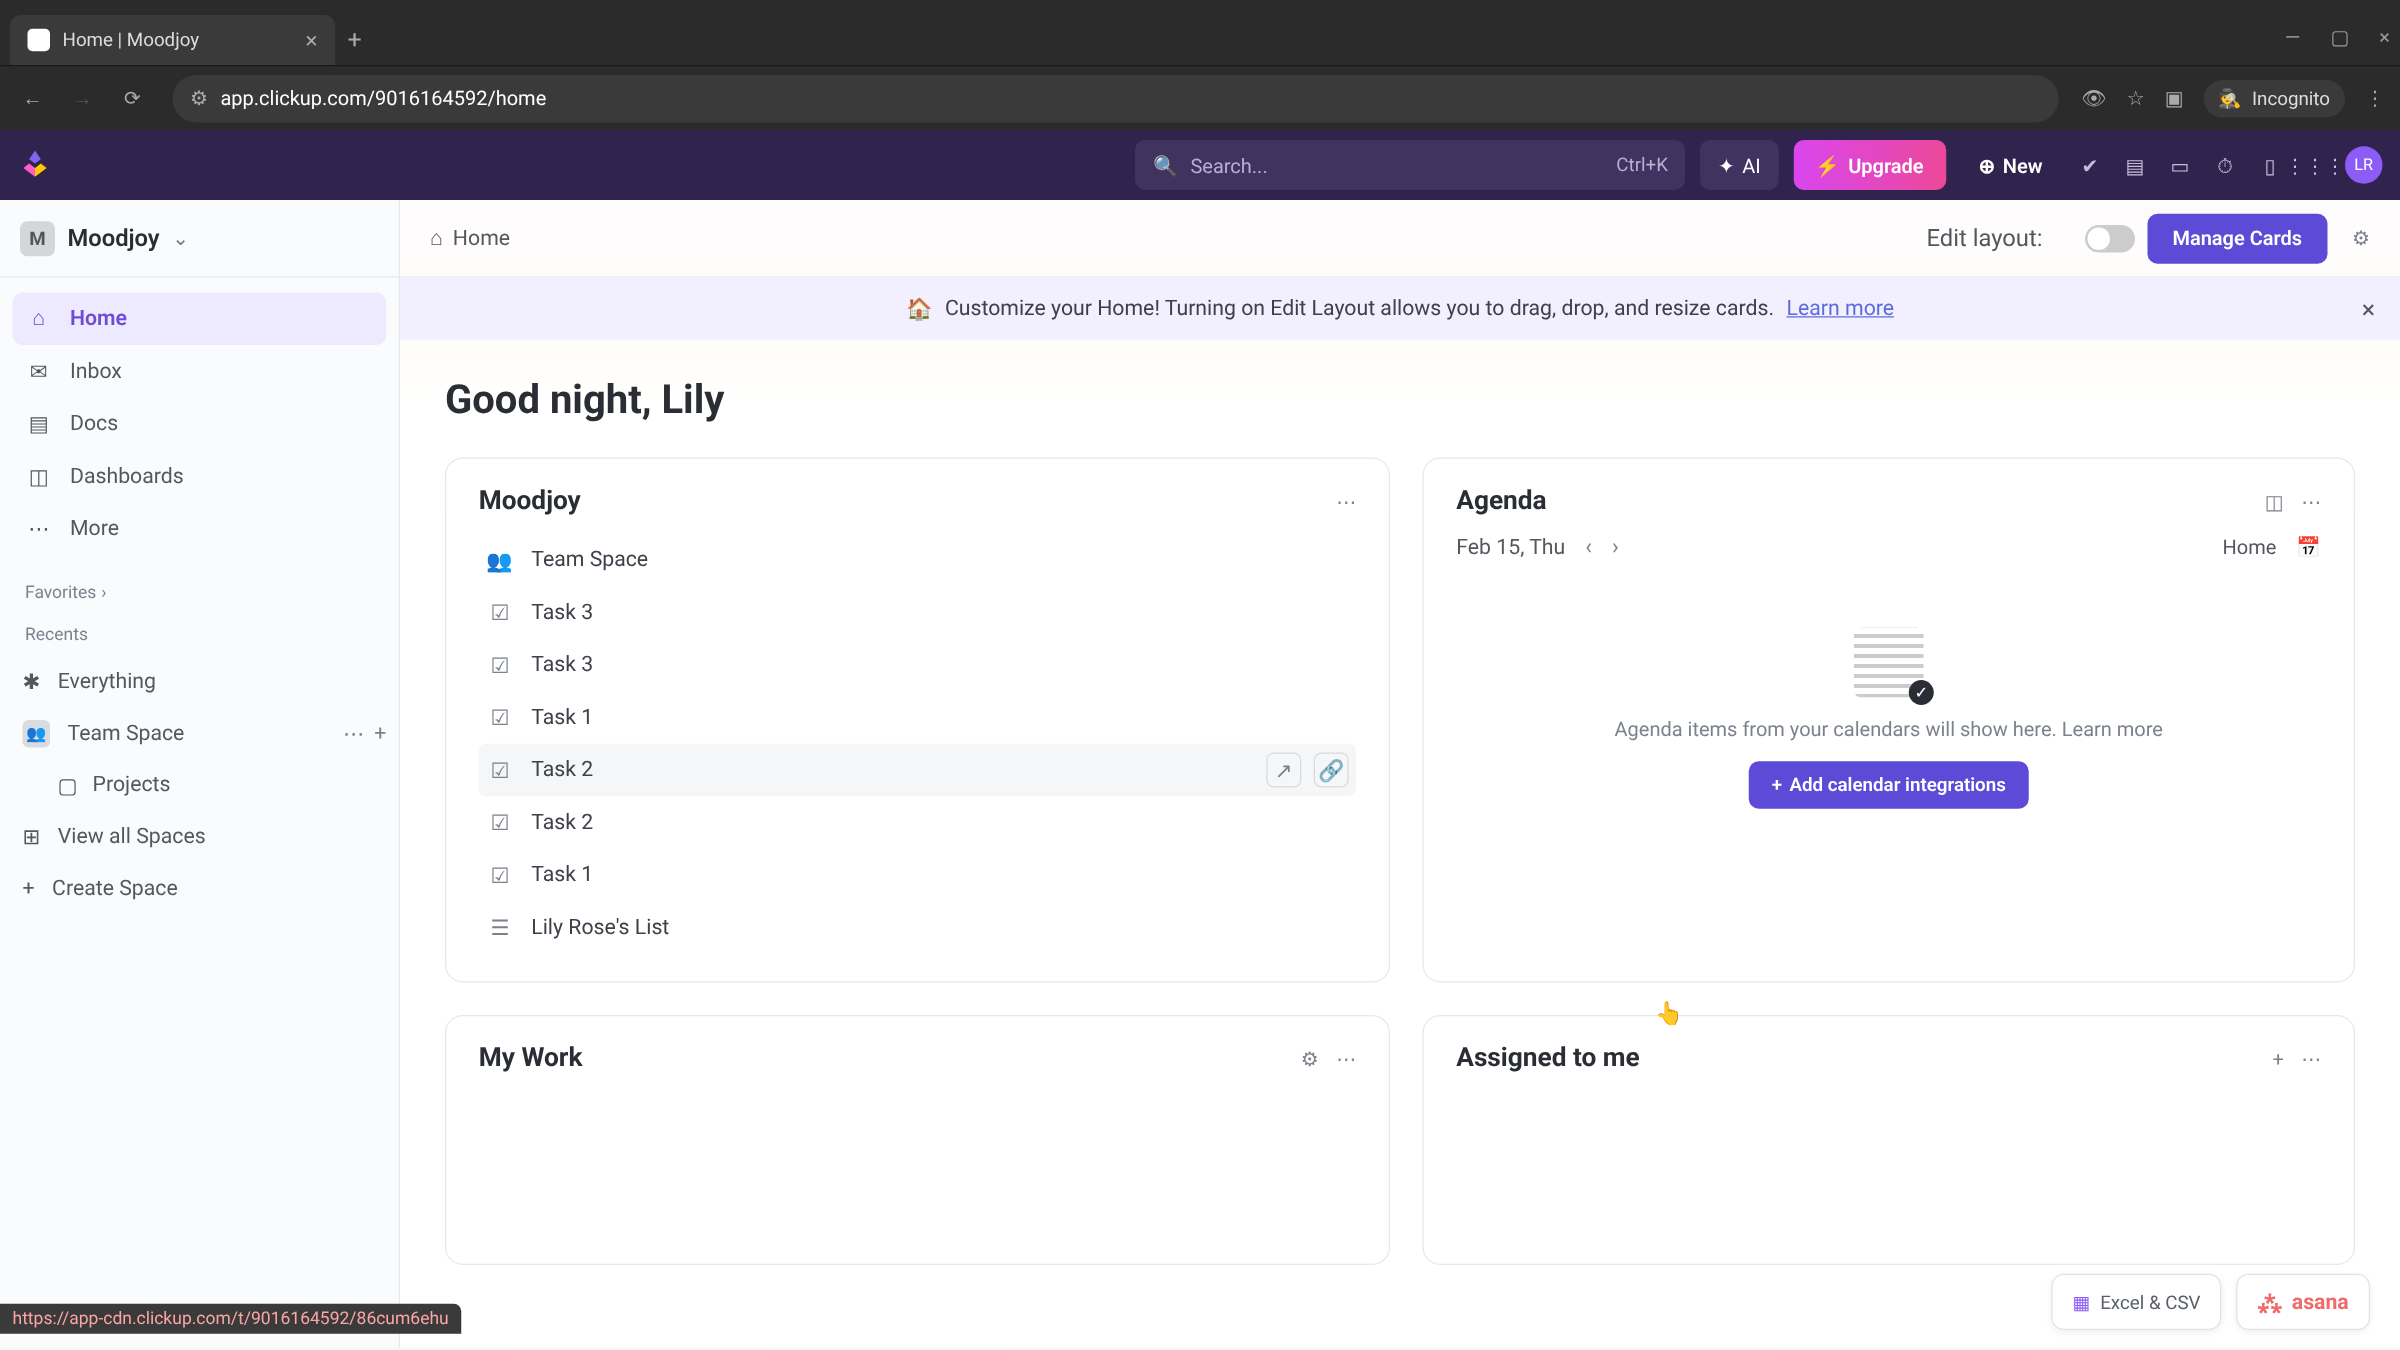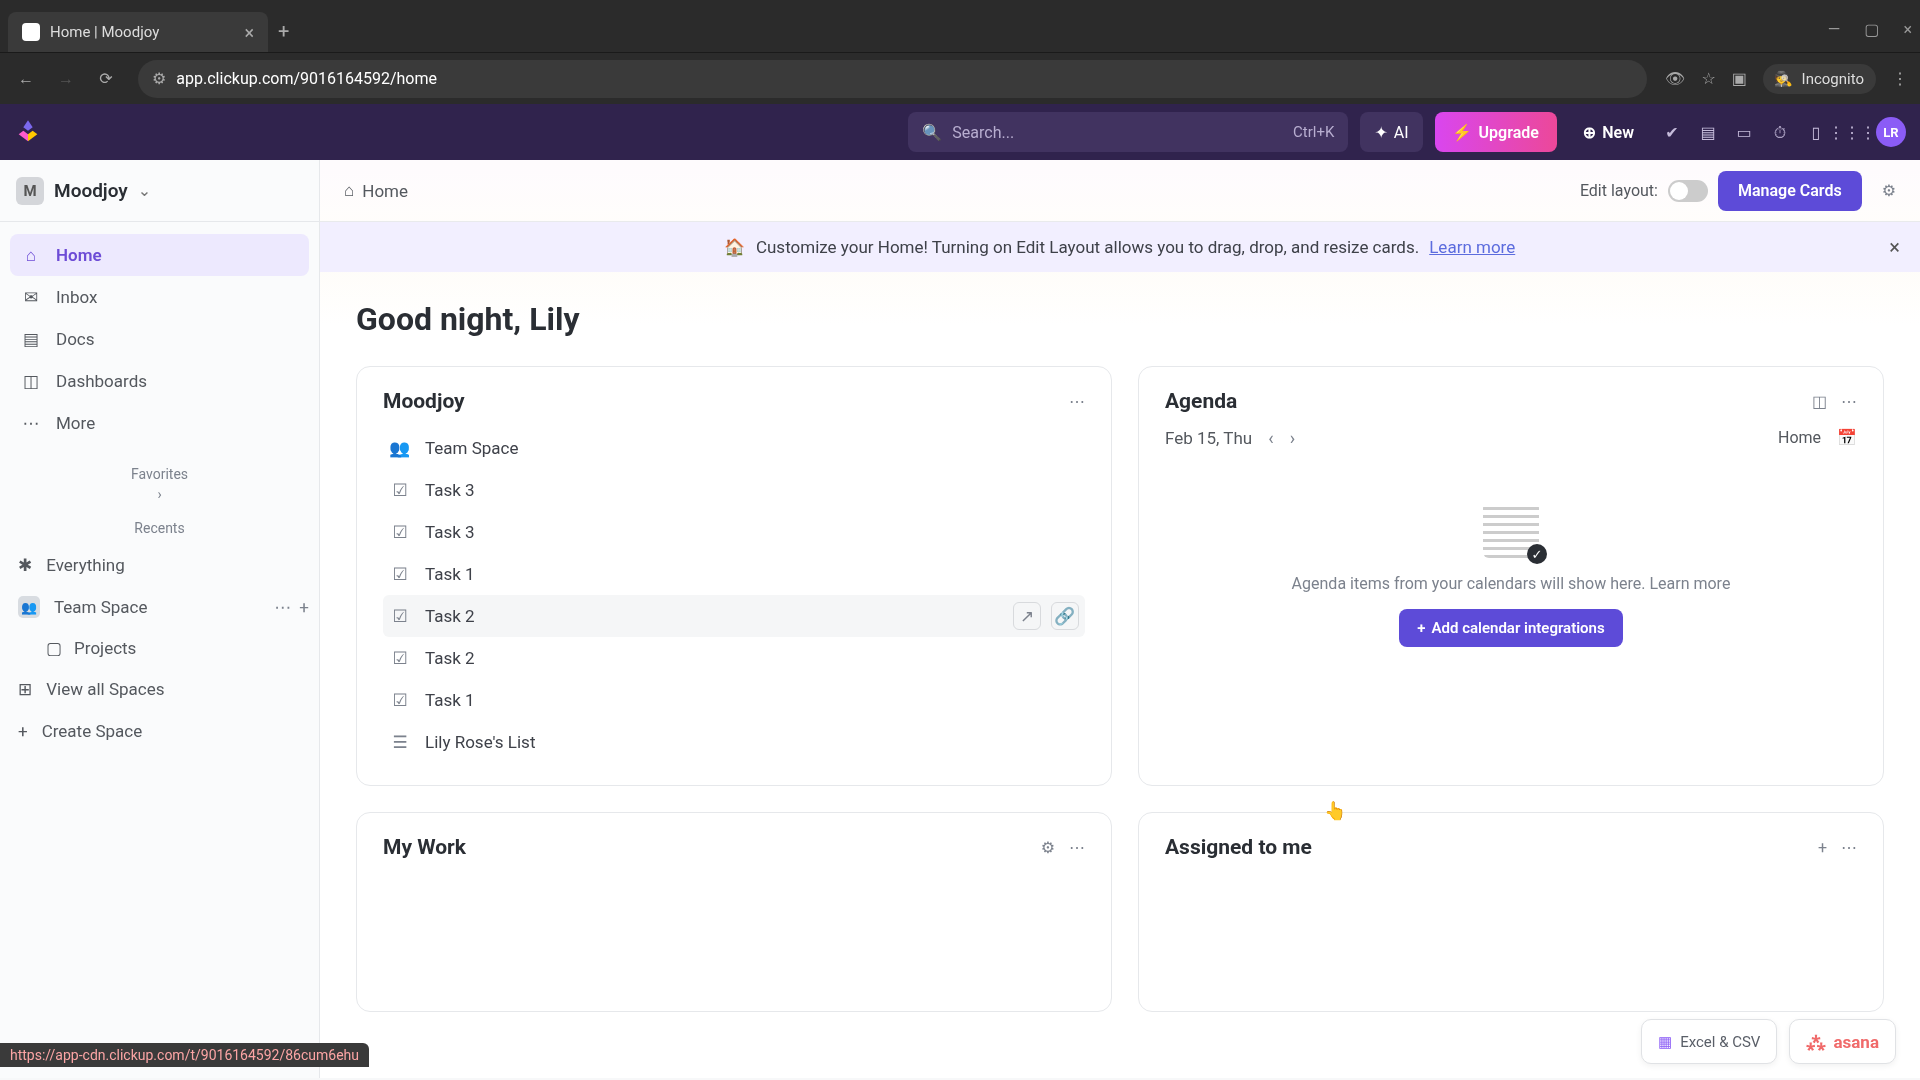--- a/index.html
+++ b/index.html
@@ -26,53 +26,53 @@
 
 .top-nav { height: 56px; background: #30234d; display: flex; align-items: center; padding: 0 14px; gap: 12px; }
 .logo { width: 28px; height: 28px; }
 .search-box { flex: 0 0 440px; margin-left: auto; background: #413360; height: 40px; border-radius: 8px; display: flex; align-items: center; padding: 0 14px; gap: 10px; color: #b8aed0; }
 .search-box .sinput { flex: 1; font-size: 16px; }
 .shortcut { font-size: 15px; }
 .ai-btn { background: #413360; height: 40px; padding: 0 14px; border-radius: 8px; display: flex; align-items: center; gap: 6px; color: #fff; font-size: 16px; }
 .upgrade-btn { background: linear-gradient(90deg, #d946ef, #ec4899); height: 40px; padding: 0 18px; border-radius: 8px; color: #fff; font-weight: 600; font-size: 16px; display: flex; align-items: center; gap: 6px; }
 .new-btn { height: 40px; padding: 0 14px; display: flex; align-items: center; gap: 6px; color: #fff; font-weight: 600; font-size: 16px; }
 .nav-icon { width: 24px; height: 24px; color: #c5bbda; display: flex; align-items: center; justify-content: center; }
-.avatar { width: 30px; height: 30px; border-radius: 50%; background: #8b5cf6; color: #fff; font-size: 13px; display: flex; align-items: center; justify-content: center; font-weight: 700; }
+.avatar { width: 30px; height: 30px; border-radius: 50%; background: #8b5cf6; color: #fff; font-size: 13px; display: flex; align-items: center; justify-content: center; font-weight: 400; }
 
 
 .layout { display: flex; height: calc(1080px - 162px); }
 
 
 .sidebar { width: 320px; background: #fafbfc; border-right: 1px solid #e6e8eb; display: flex; flex-direction: column; }
 .workspace-sel { height: 62px; display: flex; align-items: center; padding: 0 16px; gap: 10px; border-bottom: 1px solid #e6e8eb; }
 .ws-badge { width: 28px; height: 28px; border-radius: 6px; background: #d4d6da; color: #555; font-weight: 700; font-size: 15px; display: flex; align-items: center; justify-content: center; }
 .ws-name { font-size: 19px; font-weight: 600; color: #2a2e34; }
 .chevron { color: #777; }
 
 .nav-list { padding: 12px 10px; }
 .nav-item { height: 42px; display: flex; align-items: center; padding: 0 10px; gap: 14px; border-radius: 8px; color: #54585e; font-size: 17px; cursor: pointer; }
 .nav-item.active { background: #ede9fe; color: #6d4cd6; font-weight: 600; }
 .nav-item .icon { width: 22px; height: 22px; display: flex; align-items: center; justify-content: center; }
 
-.section-label { padding: 10px 20px 8px; font-size: 14px; color: #7c828d; display: flex; align-items: center; gap: 4px; flex-direction: column; }
+.section-label { padding: 10px 20px 8px; font-size: 14px; color: #7c828d; display: flex; align-items: center; gap: 4px; }
 .space-item { height: 42px; display: flex; align-items: center; padding: 0 18px; gap: 14px; color: #54585e; font-size: 17px; cursor: pointer; }
 .space-item .sq { width: 22px; height: 22px; border-radius: 5px; display: flex; align-items: center; justify-content: center; font-size: 13px; font-weight: 700; }
 .space-item.team { padding-right: 10px; }
 .row-actions { margin-left: auto; display: flex; gap: 8px; color: #7c828d; }
 .sub-item { padding-left: 46px; height: 40px; display: flex; align-items: center; gap: 12px; color: #54585e; font-size: 17px; }
 
 
 .main { flex: 1; background: linear-gradient(180deg, #fdf5fb 0%, #fefbf5 8%, #ffffff 18%); display: flex; flex-direction: column; overflow: hidden; position: relative; }
 .main-header { height: 62px; display: flex; align-items: center; padding: 0 24px; border-bottom: 1px solid #e9eaec; gap: 10px; background: rgba(255,255,255,0.6); }
 .breadcrumb { display: flex; align-items: center; gap: 8px; color: #54585e; font-size: 17px; }
 .toggle { width: 40px; height: 22px; background: #ccc; border-radius: 11px; position: relative; }
 .toggle::after { content: ''; position: absolute; width: 18px; height: 18px; background: #fff; border-radius: 50%; top: 2px; left: 2px; }
 .manage-btn { background: #5d4bd8; color: #fff; height: 40px; padding: 0 20px; border-radius: 8px; font-weight: 600; font-size: 16px; display: flex; align-items: center; }
 .hdr-spacer { flex: 1; }
-.edit-layout-label { color: #54585e; font-size: 16px; margin-right: 0; }
+.edit-layout-label { color: #54585e; font-size: 19px; margin-right: 24px; }
 .gear-icon { color: #7c828d; }
 
 .banner { height: 50px; background: #f2efff; display: flex; align-items: center; justify-content: center; gap: 10px; font-size: 17px; color: #3e4149; position: relative; }
 .banner-link { color: #5c6cde; text-decoration: underline; cursor: pointer; }
 .banner-close { position: absolute; right: 20px; color: #555; cursor: pointer; font-size: 20px; }
 
 .content { padding: 28px 36px; overflow-y: auto; }
 .greeting { font-size: 32px; font-weight: 700; color: #2a2e34; margin-bottom: 28px; }
 
 .cards-row { display: flex; gap: 26px; margin-bottom: 26px; }

